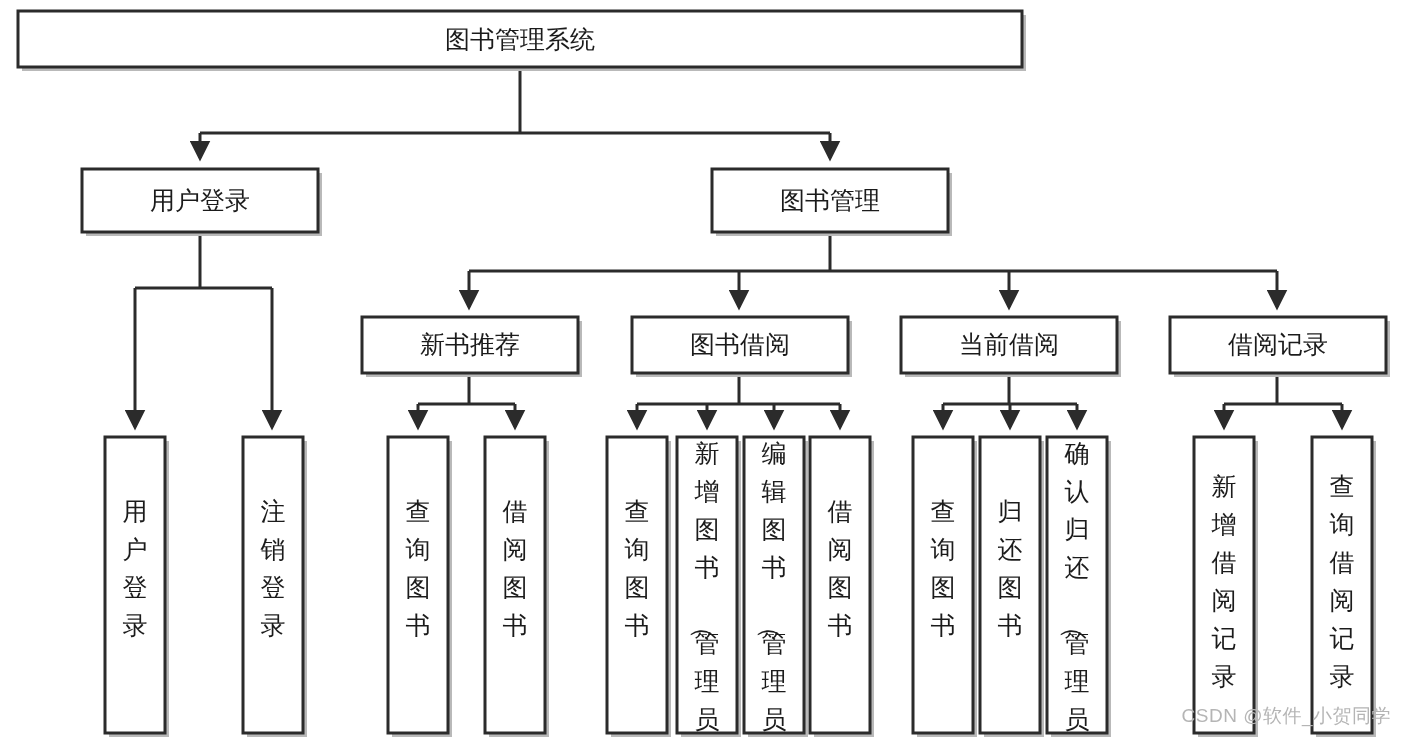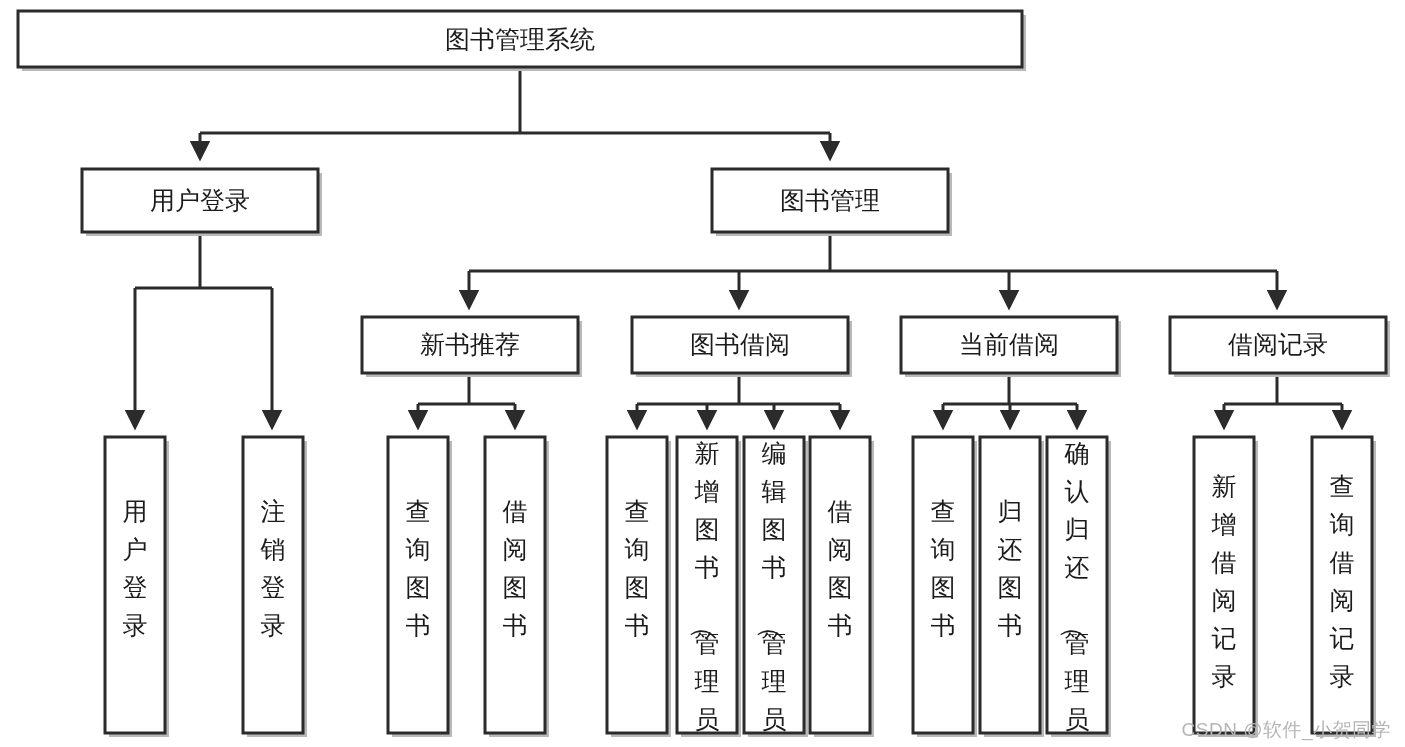--- a/index.html
+++ b/index.html
@@ -51,21 +51,21 @@
   }
   .node-label-v {
     font-family: "Liberation Sans", sans-serif;
     font-size: 25px;
     fill: #1b1b1b;
     text-anchor: middle;
   }
   .watermark {
     position: absolute;
     right: 14px;
-    bottom: 4px;
+    bottom: 18px;
     font-family: "Liberation Sans", sans-serif;
     font-size: 19px;
     color: #b5b5b5;
     white-space: nowrap;
     letter-spacing: 0.5px;
   }
 </style>
 </head>
 <body>
 

